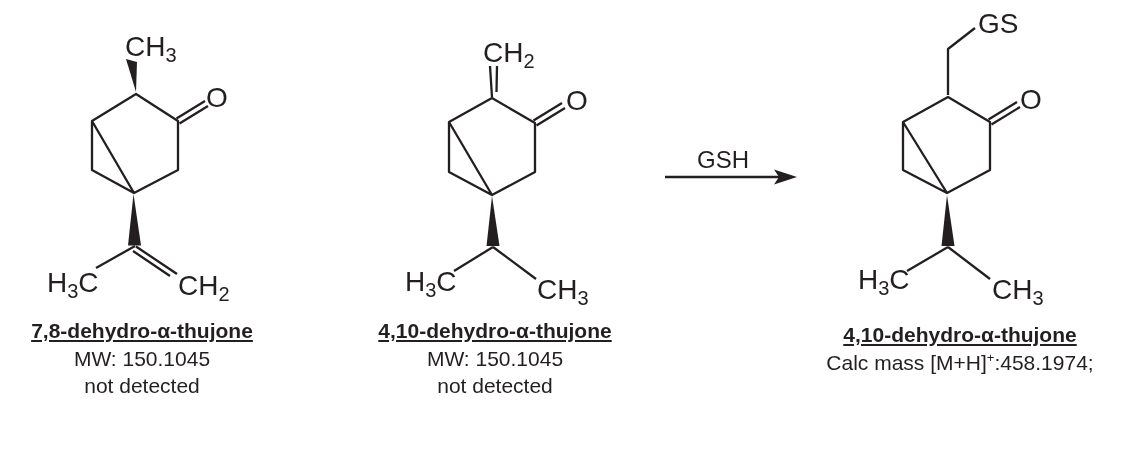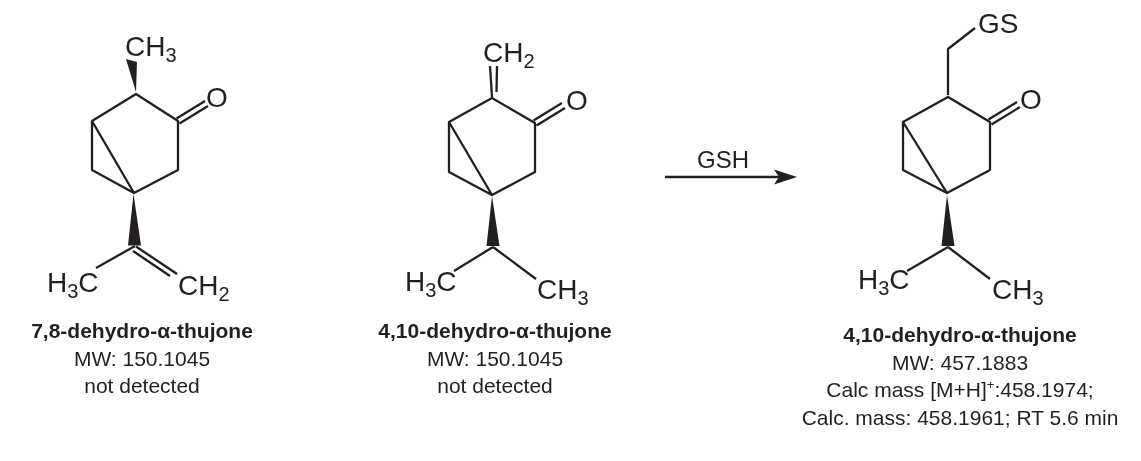--- a/index.html
+++ b/index.html
@@ -10,21 +10,21 @@
   .scheme-svg{position:absolute;left:0;top:0;width:1141px;height:461px;}
   .bond{stroke:#231f20;stroke-width:2.3;fill:none;stroke-linejoin:round;}
   .ink{fill:#231f20;stroke:none;}
   .scheme-svg text{fill:#231f20;font-family:"Liberation Sans",sans-serif;font-size:28px;}
   .scheme-svg .sub{font-size:20px;}
   .scheme-svg .rxn{font-size:24px;}
   .caption{
     position:absolute;text-align:center;font-size:21px;line-height:27.5px;
     color:#231f20;white-space:nowrap;
   }
-  .caption .title{font-weight:bold;}
+  .caption .title{font-weight:bold;text-decoration:underline;}
   .caption sup{font-size:13px;vertical-align:super;line-height:0;}
 </style>
 </head>
 <body>
 
 <div class="canvas">
 
   <svg class="scheme-svg" viewBox="0 0 1141 461">
 
     <g>
@@ -80,18 +80,16 @@
   </div>
 
   <div class="caption" style="left:370px;top:317px;width:250px;">
     <div class="title">4,10-dehydro-α-thujone</div>
     <div>MW: 150.1045</div>
     <div>not detected</div>
   </div>
 
   <div class="caption" style="left:780px;top:321px;width:360px;">
     <div class="title">4,10-dehydro-α-thujone</div>
-    <div>MW: 457.1883</div>
     <div><span>Calc mass [M+H]</span><sup>+</sup><span>:458.1974;</span></div>
-    <div>Calc. mass: 458.1961; RT 5.6 min</div>
   </div>
 
 </div>
 
 </body></html>

